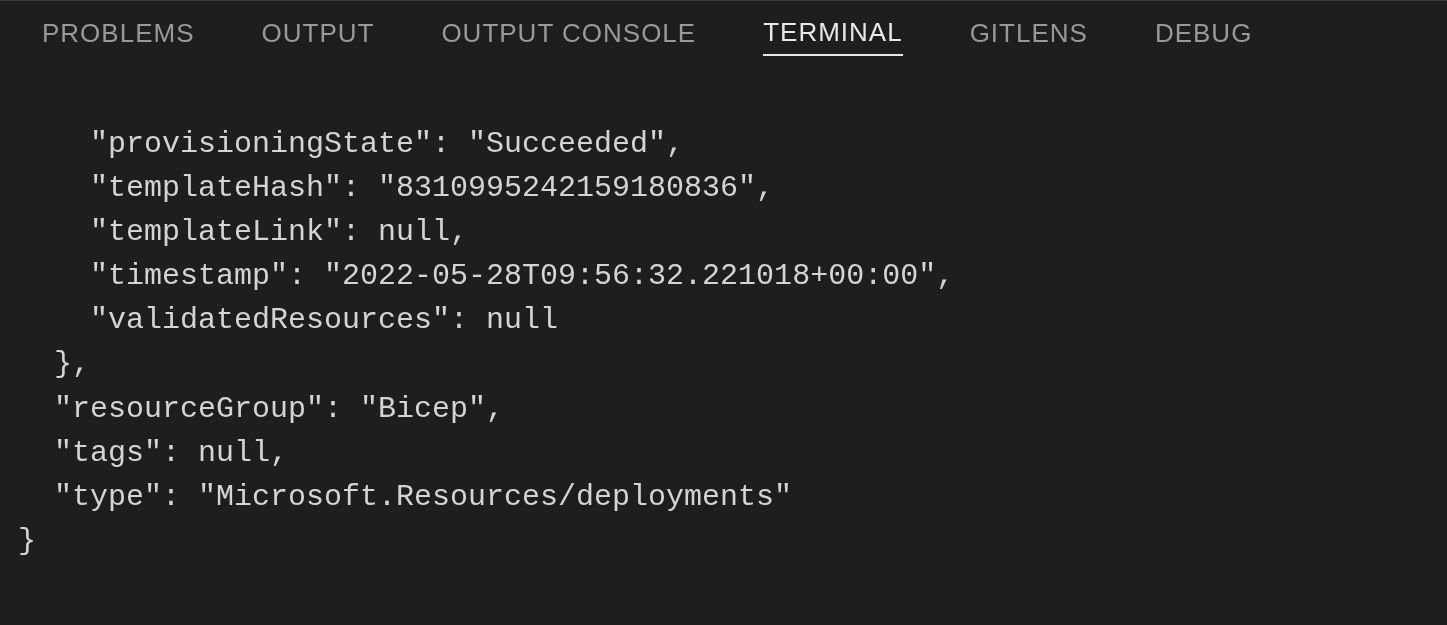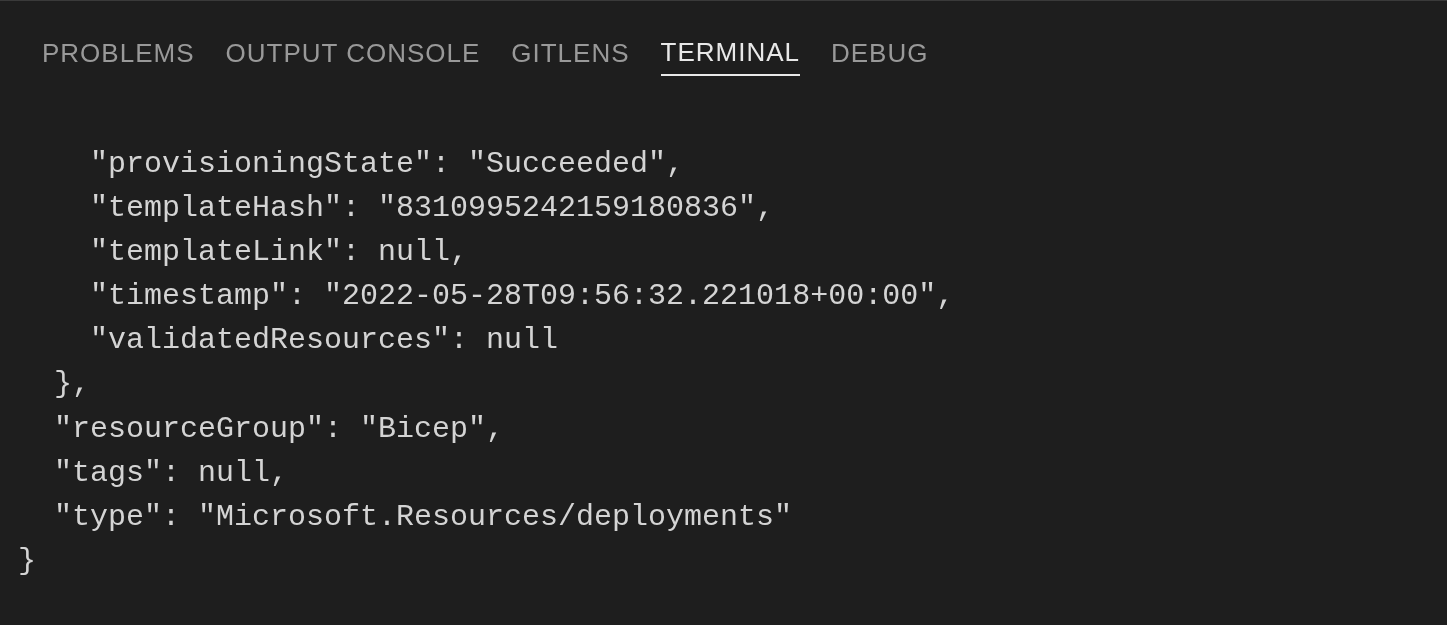--- a/index.html
+++ b/index.html
@@ -7,22 +7,22 @@
       background: #1e1e1e;
       color: #cccccc;
       font-family: "Segoe UI", "Helvetica Neue", Arial, sans-serif;
       width: 1447px;
       height: 625px;
       overflow: hidden;
       border-top: 1px solid #3a3a3a;
     }
     .panel-tabs {
       display: flex;
-      gap: 31px;
-      padding: 36px 42px 18px 42px;
+      gap: 67px;
+      padding: 16px 42px 18px 42px;
       align-items: center;
     }
     .tab {
       font-size: 26px;
       letter-spacing: 1px;
       color: #999999;
       cursor: pointer;
       padding-bottom: 6px;
       user-select: none;
     }
@@ -37,23 +37,24 @@
       color: #d4d4d4;
       white-space: pre;
       padding: 48px 0 0 18px;
     }
   </style>
 </head>
 <body>
 
 <div class="panel-tabs">
   <div class="tab">PROBLEMS</div>
+  <div class="tab">OUTPUT</div>
   <div class="tab">OUTPUT CONSOLE</div>
+  <div class="tab active">TERMINAL</div>
   <div class="tab">GITLENS</div>
-  <div class="tab active">TERMINAL</div>
   <div class="tab">DEBUG</div>
 </div>
 
 <div class="terminal-content" id="terminal-output">    "provisioningState": "Succeeded",
     "templateHash": "8310995242159180836",
     "templateLink": null,
     "timestamp": "2022-05-28T09:56:32.221018+00:00",
     "validatedResources": null
   },
   "resourceGroup": "Bicep",

